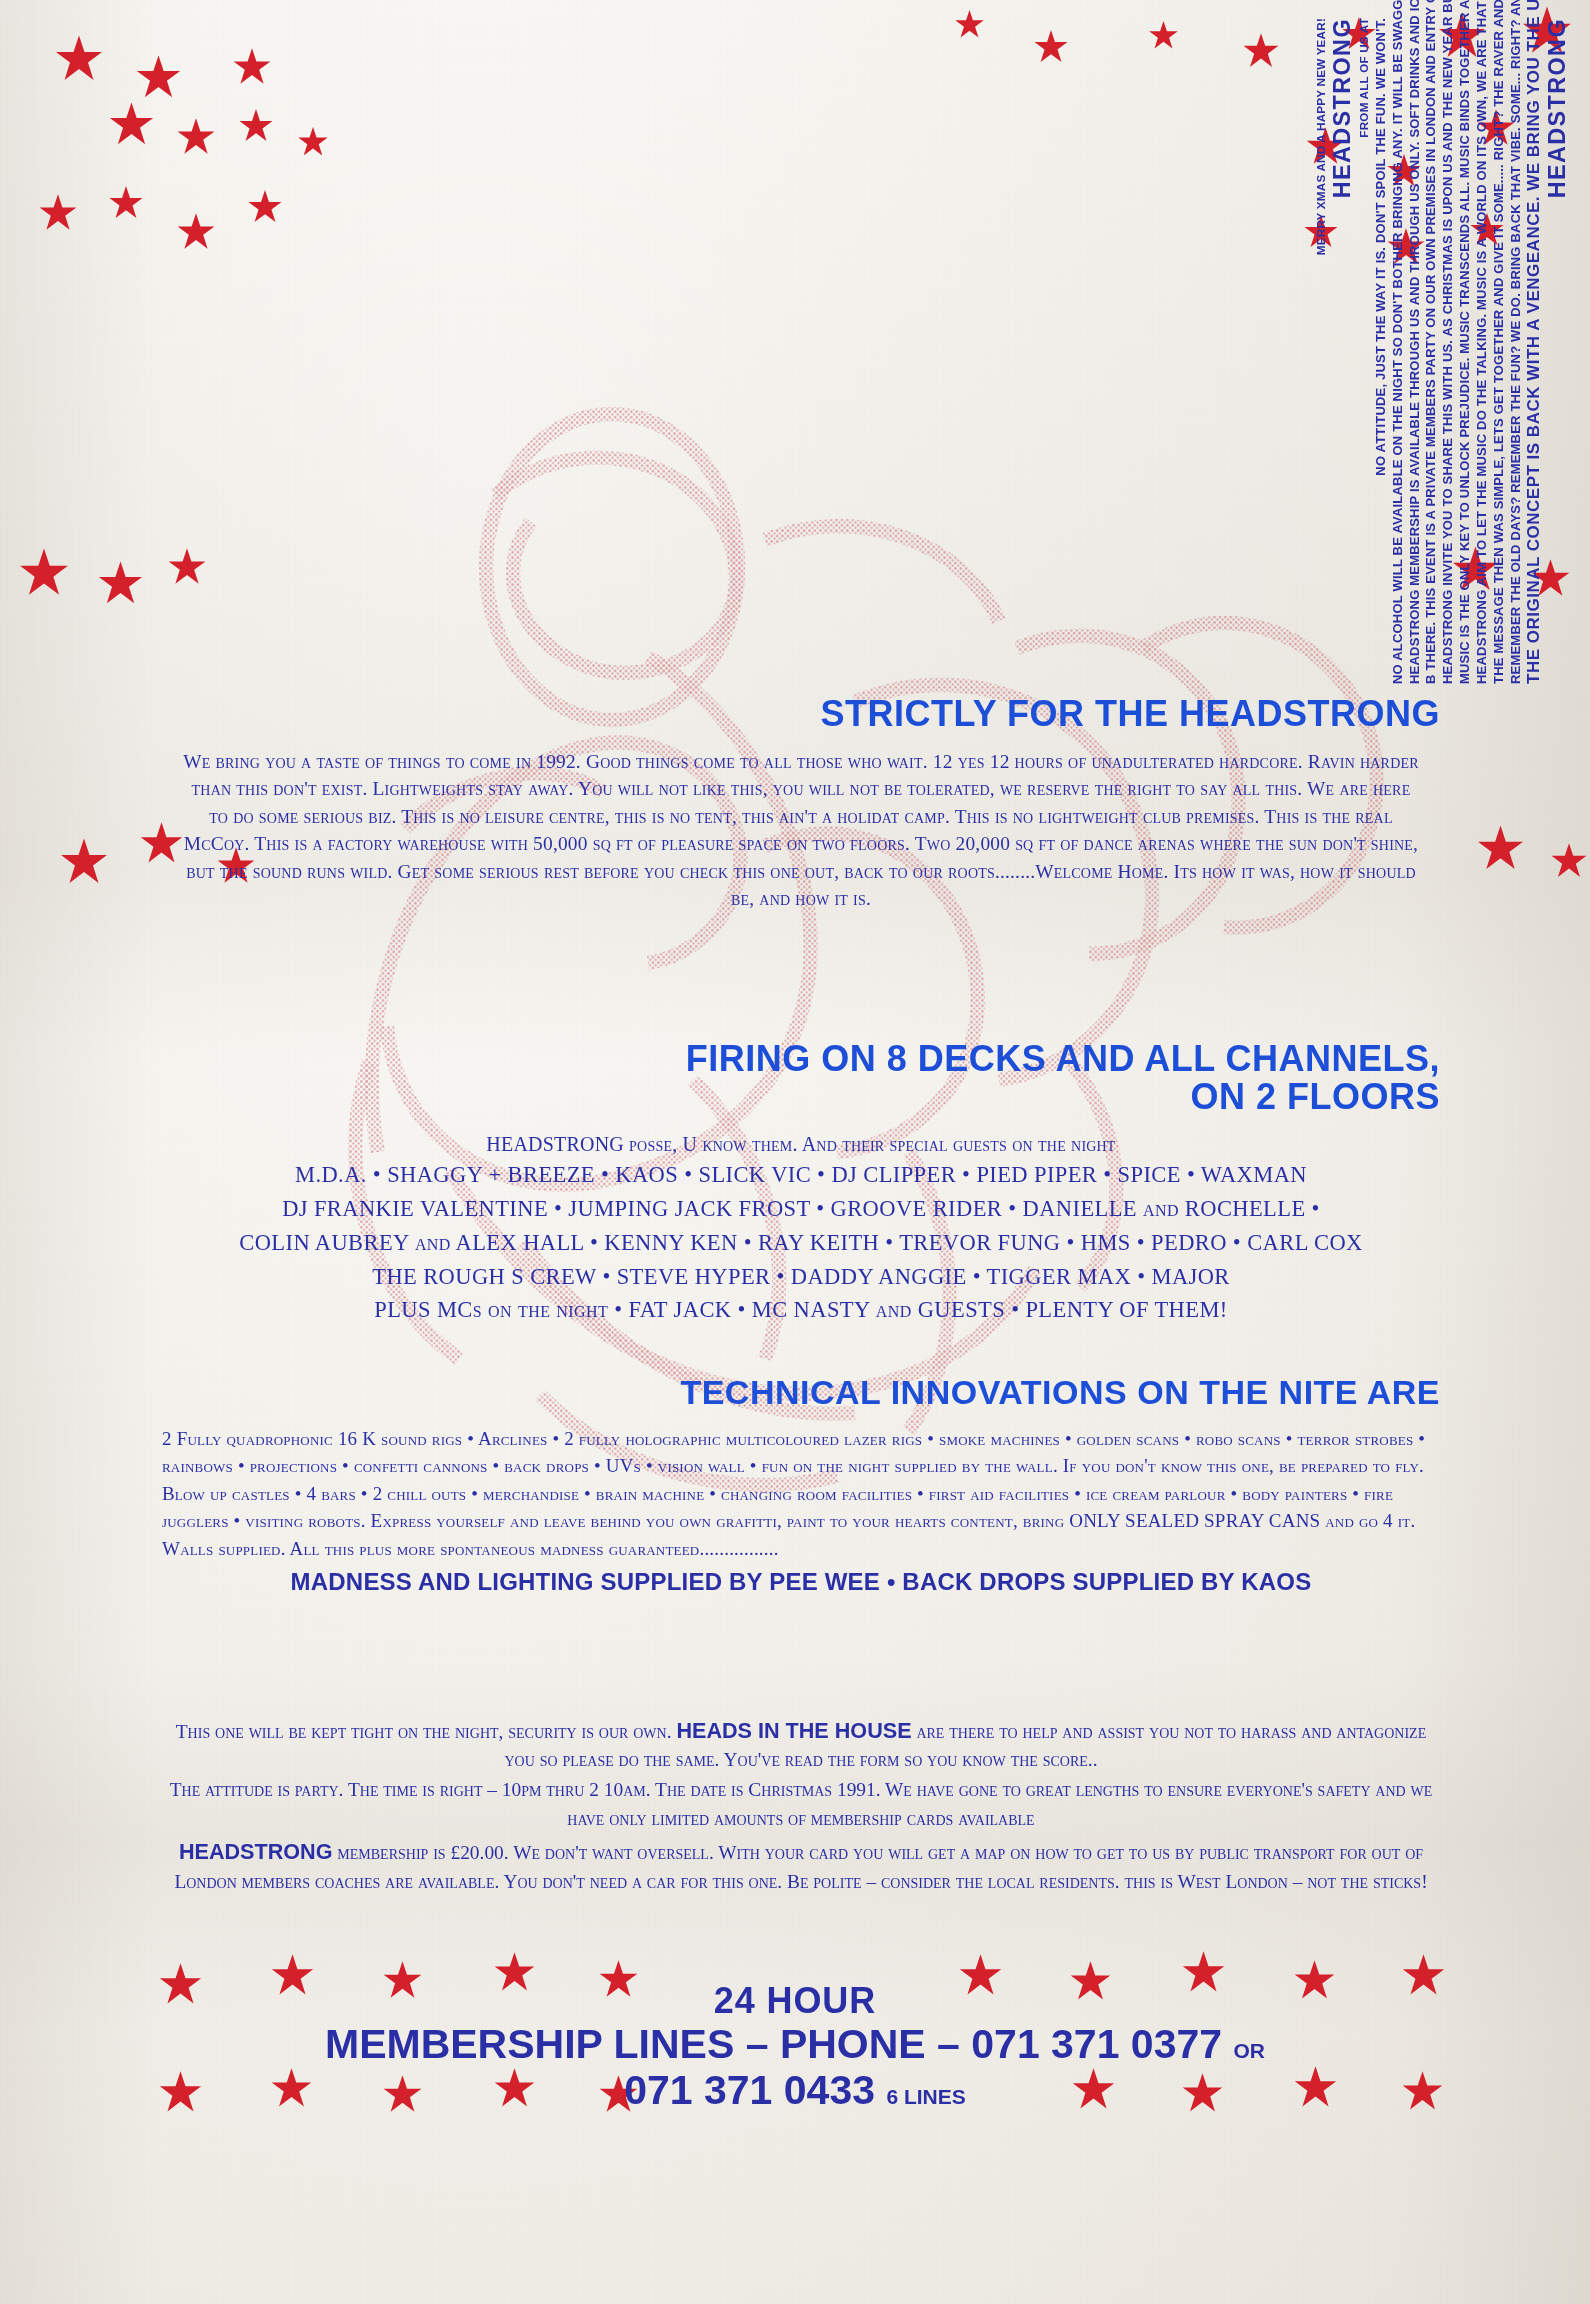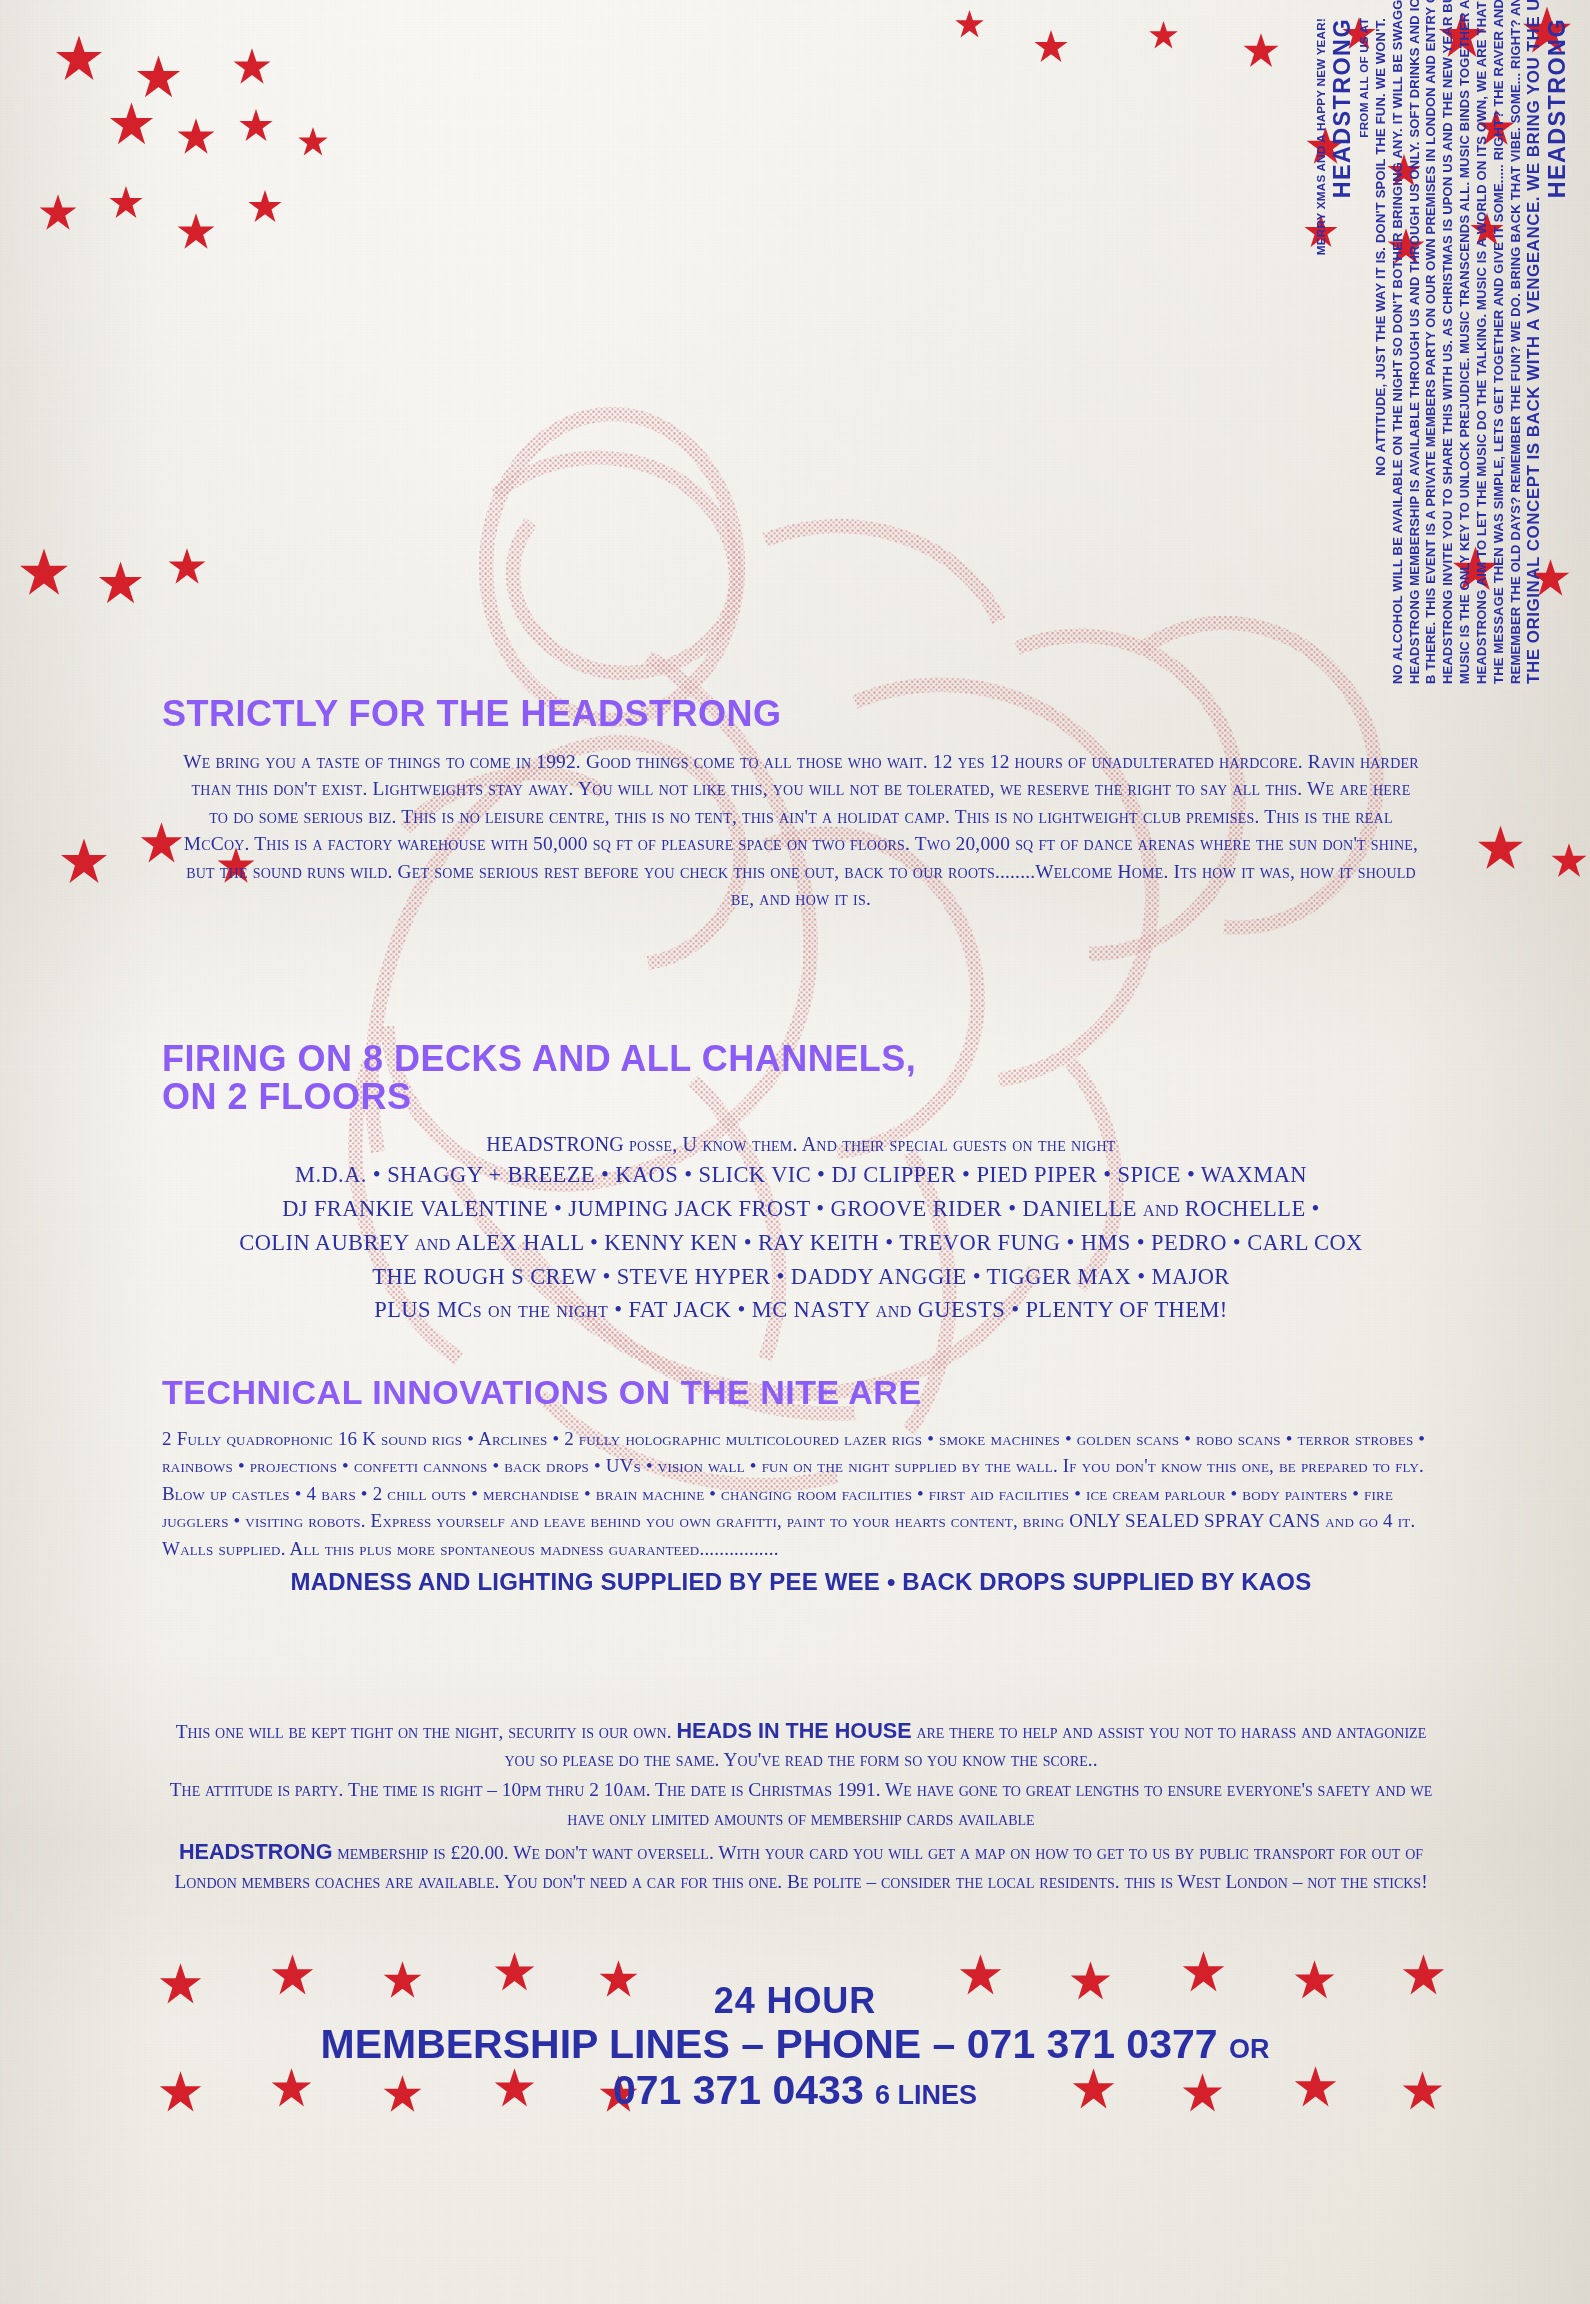--- a/index.html
+++ b/index.html
@@ -70,24 +70,24 @@
     margin-left:1.8px;margin-right:1.8px;
     max-height:666px;
     white-space:nowrap;
   }
   .vcol.big{font-size:17px;letter-spacing:0.5px;}
   .vcol.title{font-size:23.4px;letter-spacing:1.4px;}
   .vcol.small{font-size:11.7px;}
 
   
   .hl{
-    text-align:left;
+    text-align:right;
     font-family:"Liberation Sans", sans-serif;
     font-weight:700;
-    color:#8b5cf6;
+    color:#1d4ed8;
     letter-spacing:0.5px;
   }
   h2.sec{
     font-size:36px;margin:0 0 12.6px 0;
   }
   h2.sec2{
     font-size:36px;margin:0;line-height:1.05;
   }
   .para{
     font-family:"Liberation Serif", serif;
@@ -145,21 +145,21 @@
   }
   .f24{
     font-family:"Liberation Sans", sans-serif;
     font-weight:700;font-size:36px;letter-spacing:0.9px;text-align:center;
   }
   .fline{
     font-family:"Liberation Sans", sans-serif;
     font-weight:700;font-size:41px;letter-spacing:0px;
     line-height:1.12;
   }
-  .fline .sm{font-size:27px;}
+  .fline .sm{font-size:21px;}
 </style>
 </head>
 <body>
 
 <div class="paper"></div>
 <div class="grain"></div>
 
 <div class="ghost">
   <svg viewBox="0 0 1350 1600" xmlns="http://www.w3.org/2000/svg">
     <defs>

